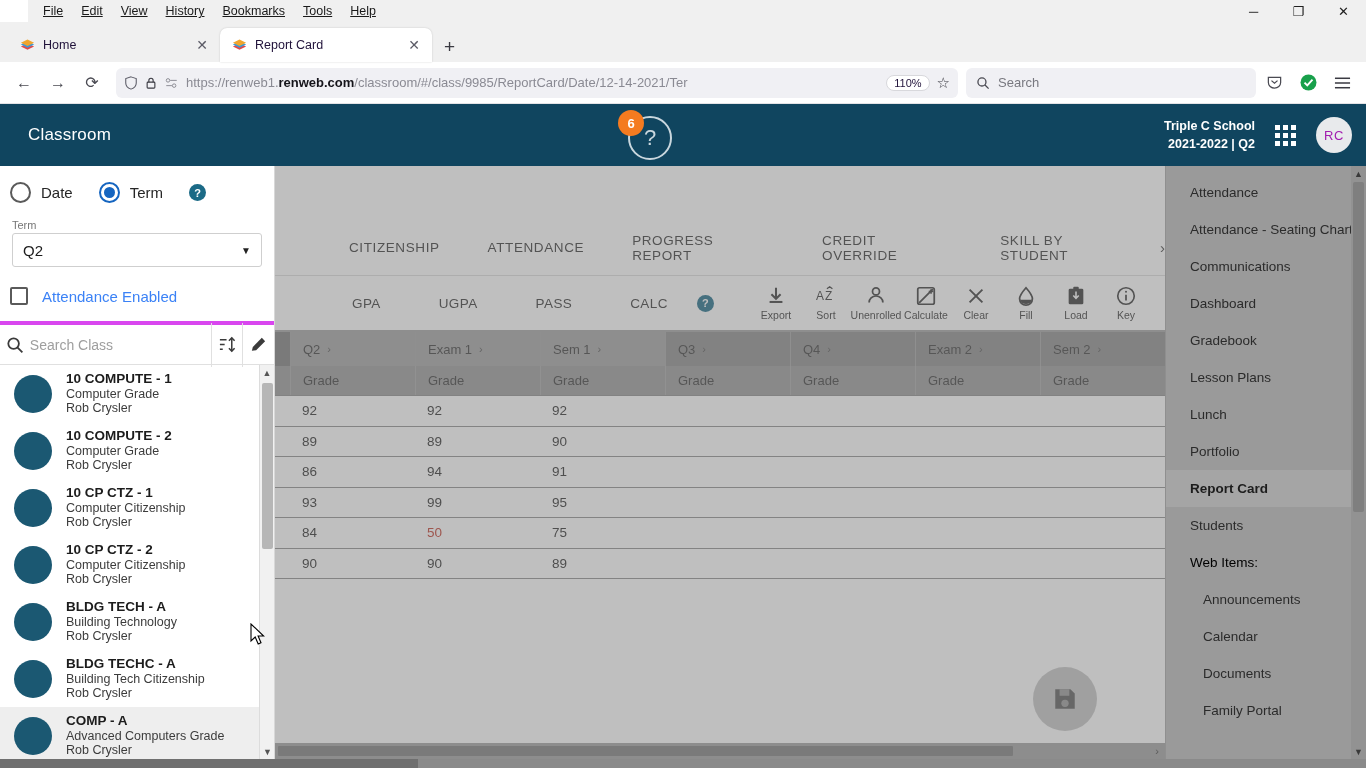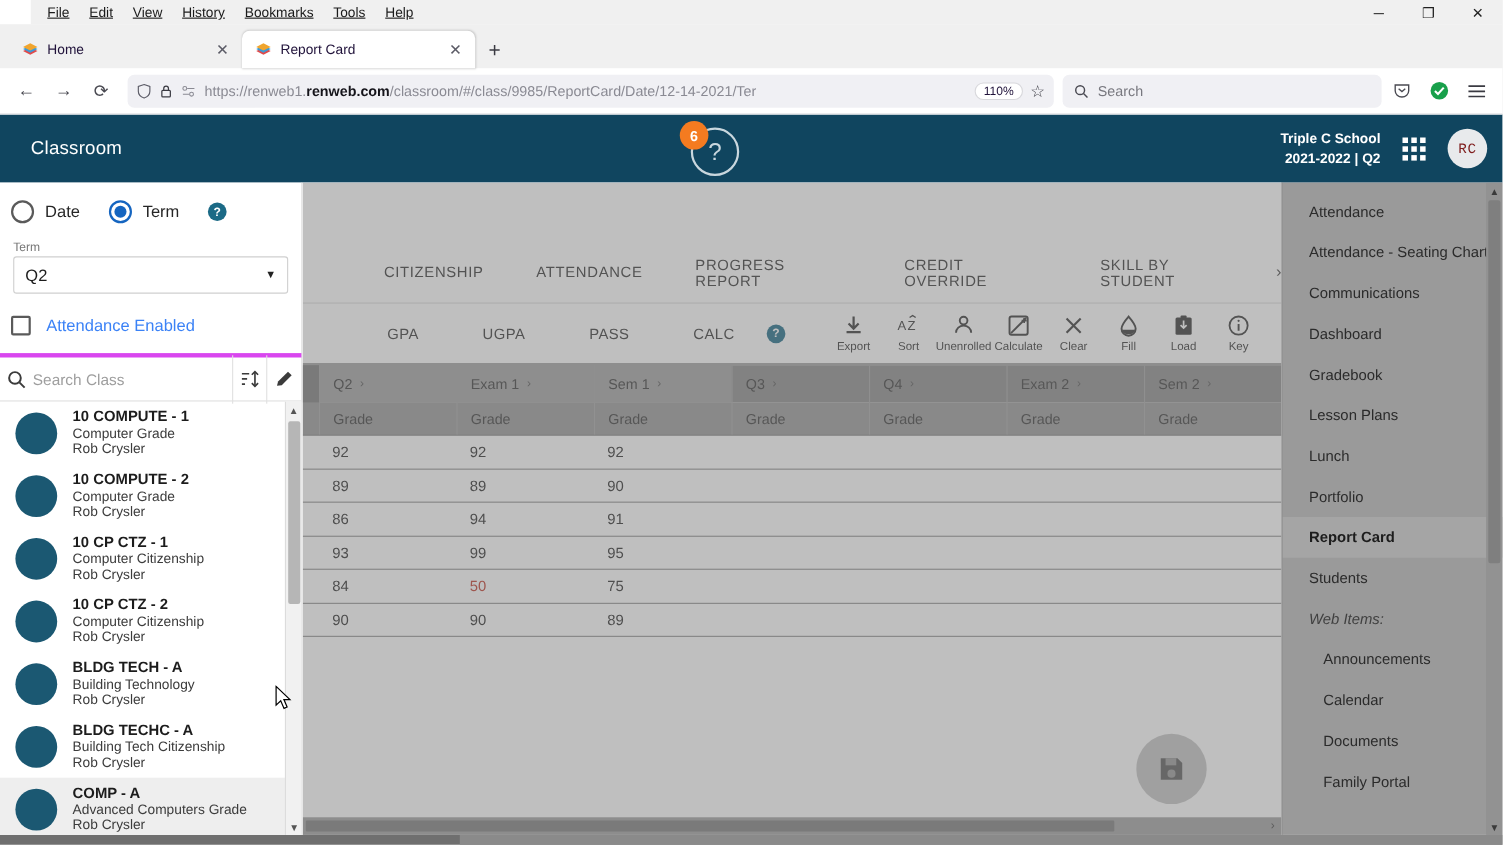--- a/index.html
+++ b/index.html
@@ -94,22 +94,22 @@
   }
   .hdr-right {
     margin-left: auto; display: flex; align-items: center; gap: 20px;
     margin-right: 14px;
   }
   .school { text-align: right; font-size: 12.5px; font-weight: bold; line-height: 1.45; }
   .grid-icon { display: grid; grid-template-columns: repeat(3,5px); gap: 3px; }
   .grid-icon i { width: 5px; height: 5px; background: #fff; display: block; }
   .avatar {
     width: 36px; height: 36px; border-radius: 50%; background: #e8eaec;
-    color: #7f1d1d; font-size: 13px; display: flex; align-items: center;
-    justify-content: center; letter-spacing: .5px; font-family: Liberation Mono, monospace;
+    color: #a21caf; font-size: 13px; display: flex; align-items: center;
+    justify-content: center; letter-spacing: .5px;
   }
 
   
   .body { display: flex; height: 593px; position: relative; }
 
   
   .leftpanel {
     width: 275px; background: #fff; position: relative; z-index: 30;
     display: flex; flex-direction: column; border-right: 1px solid #d8d8d8;
   }
@@ -241,21 +241,21 @@
   }
 
   
   .rightpanel {
     width: 201px; background: #9a9a9a; position: relative;
     border-left: 1px solid #8f8f8f; overflow: hidden;
   }
   .rmenu { padding-top: 8px; }
   .rmitem { padding: 11px 0 11px 24px; font-size: 13.5px; color: #2b2b2b; white-space: nowrap; }
   .rmitem.active { background: #a5a5a5; font-weight: bold; color: #1d1d1d; }
-  .rmitem.section { font-style: italic; color: #404040; }
+  .rmitem.section { color: #000000; }
   .rmitem.sub { padding-left: 37px; }
   .vscroll-right {
     position: absolute; right: 0; top: 0; width: 15px; height: 100%; background: #929292;
   }
   .vscroll-right .arr {
     height: 15px; display: flex; align-items: center; justify-content: center;
     font-size: 9px; color: #3a3a3a;
   }
   .vscroll-right .arr.bot { position: absolute; bottom: 0; width: 15px; }
   .vscroll-right .thumb {

